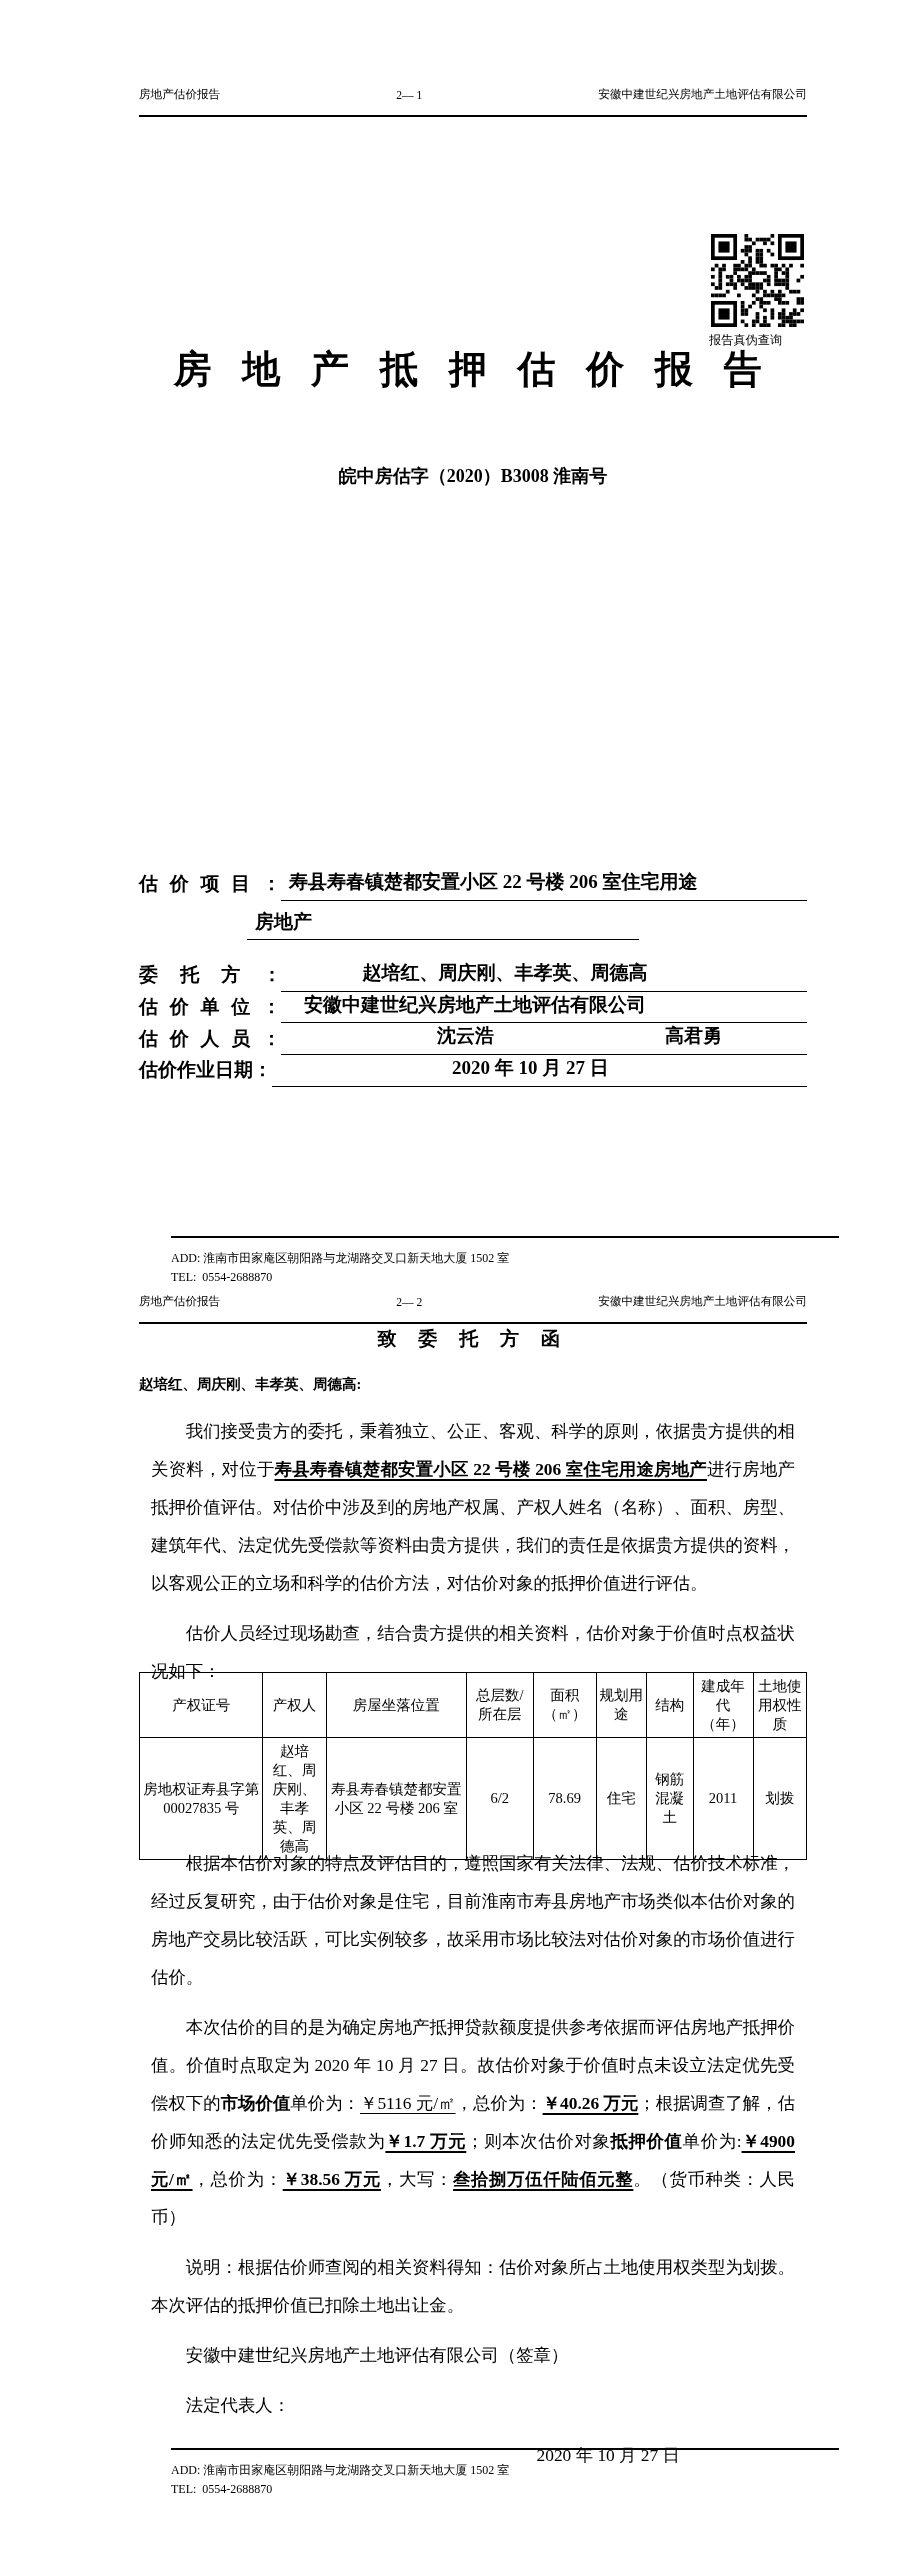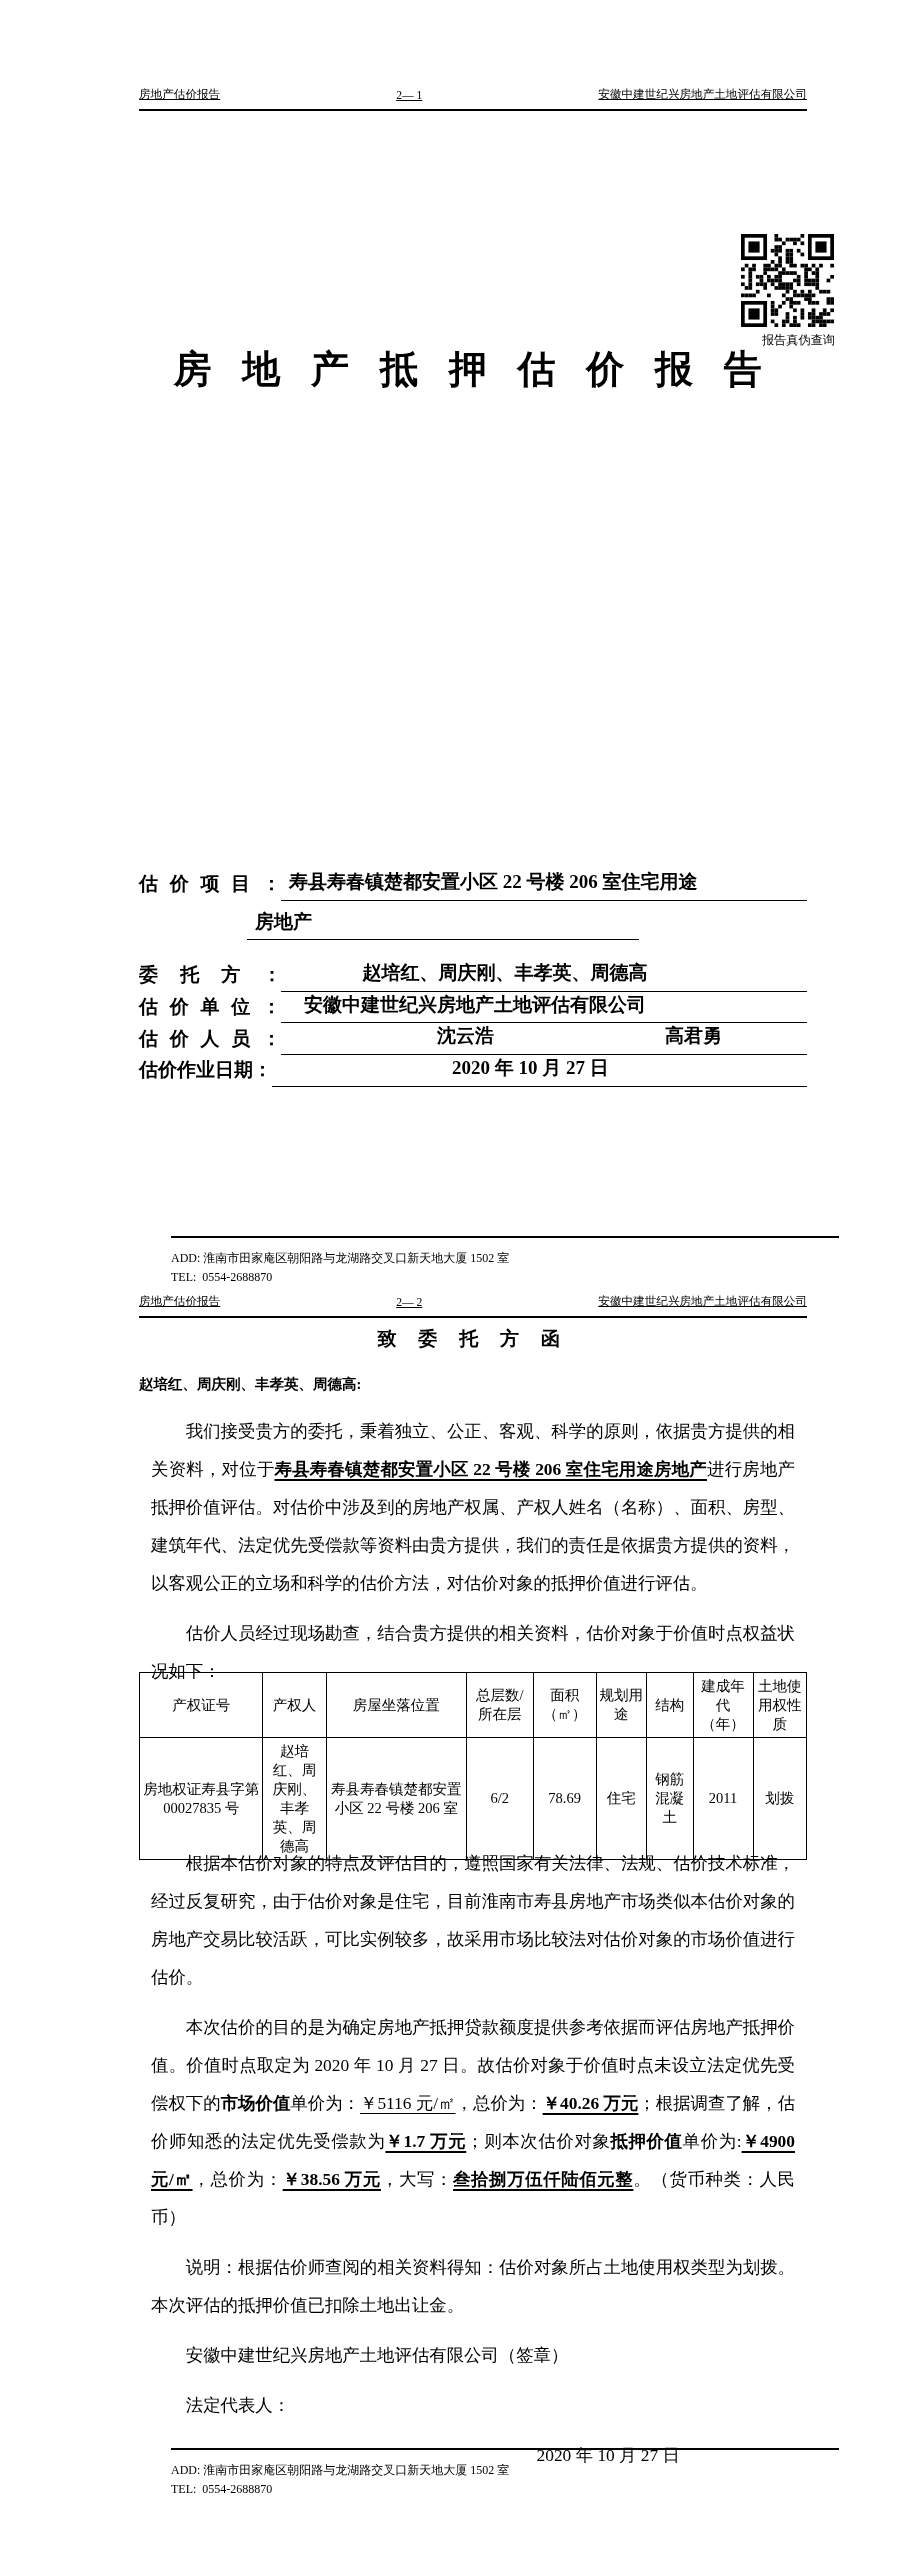--- a/index.html
+++ b/index.html
@@ -3,24 +3,24 @@
 <meta charset="utf-8">
 <style>
   html,body{margin:0;padding:0;background:#e8e8e8;}
   .canvas{
     position:relative;width:922px;height:2576px;background:#ffffff;
     font-family:"Liberation Serif","DejaVu Serif",serif;color:#000;overflow:hidden;
   }
   .abs{position:absolute;left:139px;width:668px;}
   
   .pghdr{display:flex;justify-content:space-between;align-items:flex-end;
-    font-size:11.6px;padding-bottom:7px;border-bottom:2.3px solid #000;text-decoration:underline;}
+    font-size:11.6px;padding-bottom:13px;border-bottom:2.3px solid #000;}
   .pghdr span{white-space:nowrap;}
   
-  .qrwrap{position:absolute;left:739px;width:96px;text-align:right;}
+  .qrwrap{position:absolute;left:709px;width:96px;text-align:left;}
   .qrwrap svg{display:block;width:93px;height:93px;margin:0 auto;}
   .qrcap{font-size:12.2px;margin-top:4.6px;white-space:nowrap;}
   
   .maintitle{text-align:center;font-size:38px;font-weight:bold;letter-spacing:.28em;white-space:nowrap;}
   .docnum{text-align:center;font-size:18px;font-weight:bold;}
   
   .form{font-size:19px;font-weight:bold;}
   .frow{display:flex;align-items:flex-end;}
   .flabel{flex:0 0 auto;min-width:108px;white-space:nowrap;word-spacing:7px;padding-bottom:3.5px;}
   .ws-wide{word-spacing:17.4px;}
@@ -270,20 +270,21 @@
         <rect x="128" y="12.8" width="19.200000000000003" height="19.200000000000003" fill="#000"></rect>
         <rect x="0" y="115.2" width="44.800000000000004" height="44.800000000000004" fill="#000"></rect>
         <rect x="6.4" y="121.60000000000001" width="32" height="32" fill="#fff"></rect>
         <rect x="12.8" y="128" width="19.200000000000003" height="19.200000000000003" fill="#000"></rect>
       </svg>
     <div class="qrcap">报告真伪查询</div>
   </div>
 
   <div class="abs maintitle" style="top:344px">房 地 产 抵 押 估 价 报 告</div>
 
+  <div class="abs docnum" style="top:464px">皖中房估字（2020）B3008 淮南号</div>
 
   <div class="abs form" style="top:869px">
     <div class="frow frow1">
       <div class="flabel">估 价 项 目 ：</div>
       <div class="fval">寿县寿春镇楚都安置小区 22 号楼 206 室住宅用途</div>
     </div>
     <div class="frow1b">
       <div class="fspacer"></div>
       <div class="fval2">房地产</div>
     </div>

